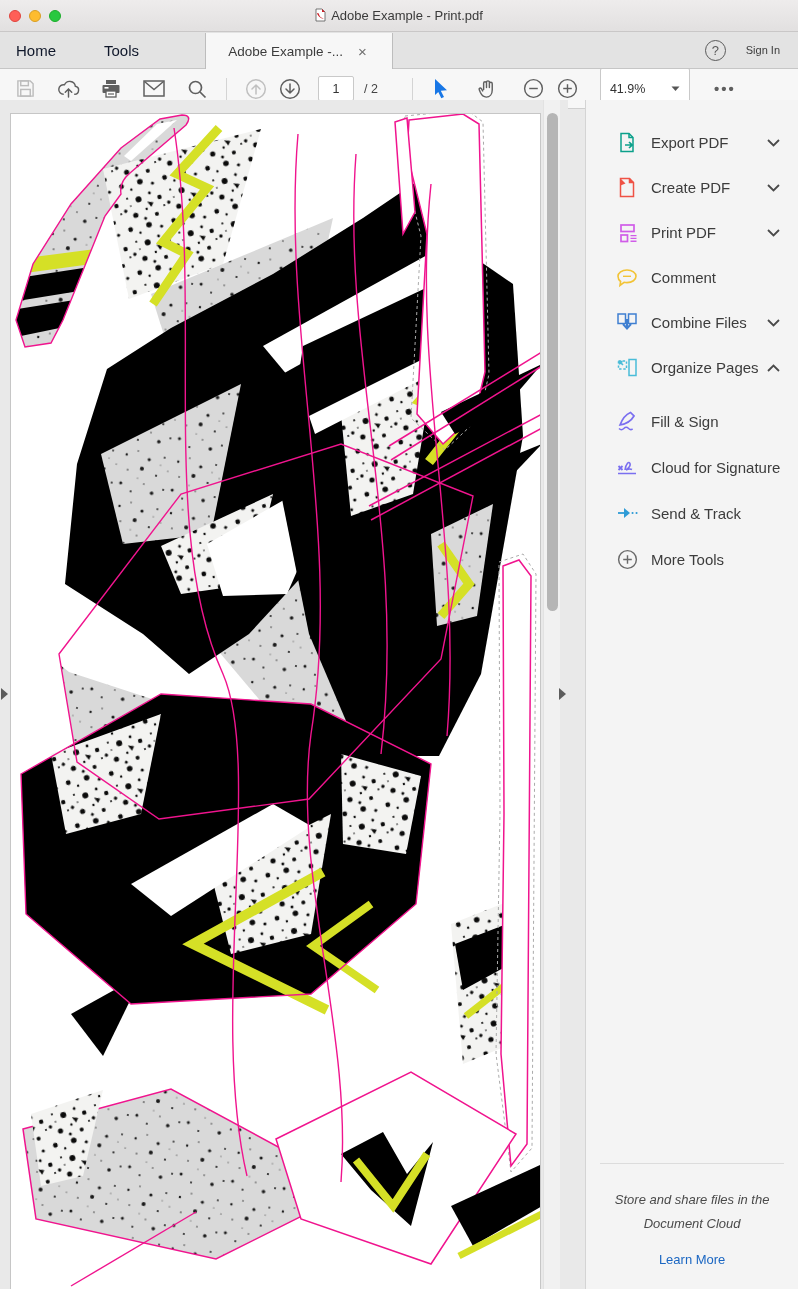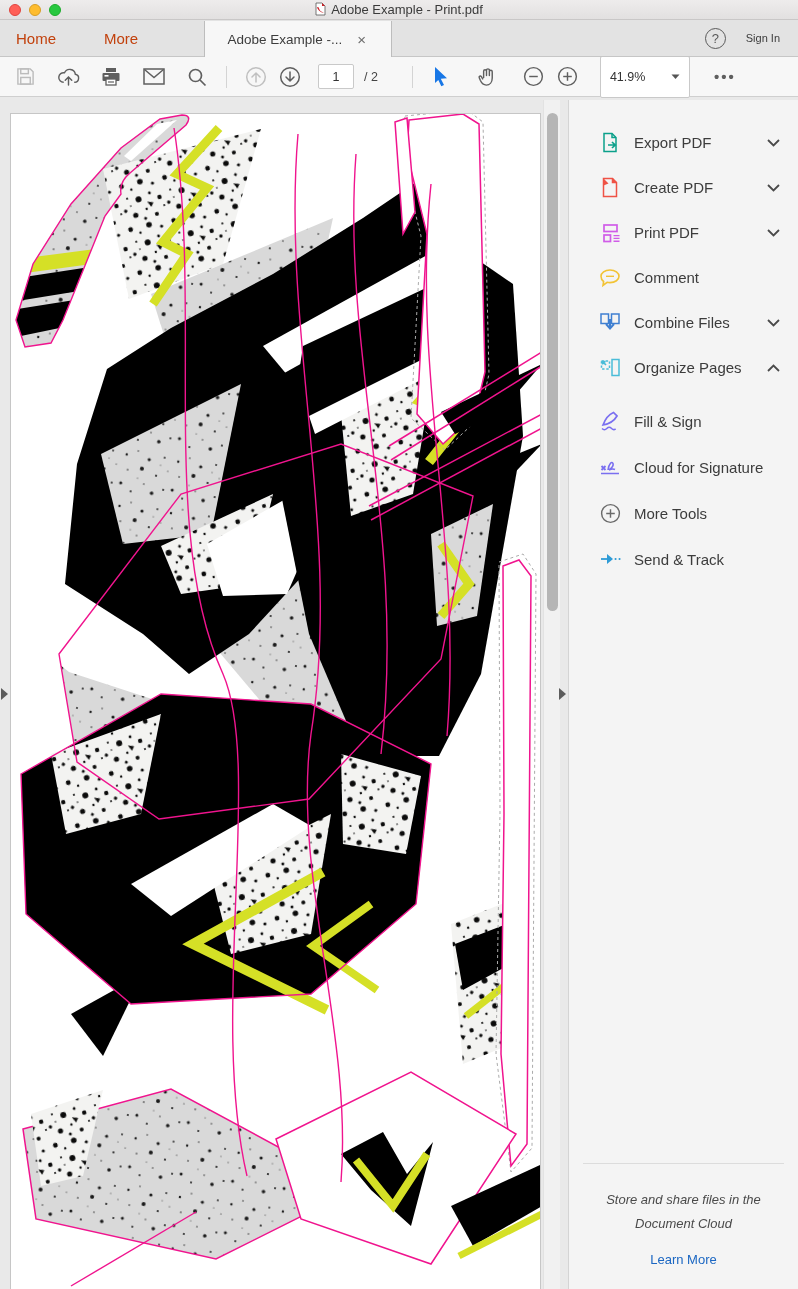--- a/index.html
+++ b/index.html
@@ -1,32 +1,32 @@
 <!DOCTYPE html>
 <html style="--accent: #1473e6; --link: #1a66c2; --pink: #f0148e; --yellow: #d5e026; --gray: #d9d9d9;"><head>
 <meta charset="utf-8">
 <style>
   * { margin:0; padding:0; box-sizing:border-box; }
   html,body { width:798px; height:1289px; overflow:hidden; }
   body { font-family:"Liberation Sans","DejaVu Sans",sans-serif; background:#e9e9e9; position:relative; }
 
   
-  .titlebar { height:20px; background:linear-gradient(#eeecec,#e2e0e0); border-bottom:1px solid #c9c7c7;
+  .titlebar { height:32px; background:linear-gradient(#eeecec,#e2e0e0); border-bottom:1px solid #c9c7c7;
     display:flex; align-items:center; position:relative; }
   .lights { display:flex; gap:8px; margin-left:9px; }
   .light { width:12px; height:12px; border-radius:50%; }
   .light.red { background:#ff5f57; border:1px solid #e0443e; }
   .light.yellow { background:#febc2e; border:1px solid #d89e24; }
   .light.green { background:#28c840; border:1px solid #1dad2b; }
   .win-title { position:absolute; left:0; right:0; text-align:center; font-size:13px; color:#3a3a3a;
     display:flex; align-items:center; justify-content:center; gap:5px; }
 
   
   .tabbar { height:37px; background:#e3e3e3; border-bottom:1px solid #c6c6c6; display:flex; align-items:stretch; position:relative; }
-  .menu-item { font-size:15px; color:#c2410c; display:flex; align-items:center; padding:0 24px; cursor:default; }
+  .menu-item { font-size:15px; color:#0f172a; display:flex; align-items:center; padding:0 24px; cursor:default; }
   .doc-tab { width:188px; margin-left:42px; background:#f7f7f7; border-left:1px solid #bdbdbd; border-right:1px solid #bdbdbd;
     display:flex; align-items:center; justify-content:center; gap:12px; font-size:13.5px; color:#3c3c3c; position:relative; top:1px; }
   .tab-close { color:#6e6e6e; font-size:15px; line-height:1; padding:2px 3px; }
   .tabbar-right { position:absolute; right:18px; top:0; bottom:0; display:flex; align-items:center; gap:20px; }
   .help-circle { width:21px; height:21px; border-radius:50%; border:1.6px solid #5a5a5a; color:#5a5a5a;
     font-size:13px; display:flex; align-items:center; justify-content:center; }
   .sign-in { font-size:11px; color:#3c3c3c; }
 
   
   .toolbar { height:40px; background:#f7f7f7; border-bottom:1px solid #cfcfcf; display:flex; align-items:center; }
@@ -34,21 +34,21 @@
   .tb-sep { width:1px; height:22px; background:#d4d4d4; flex:none; }
   .page-box { width:36px; height:25px; background:#fff; border:1px solid #c9c9c9; border-radius:2px;
     font-size:12.5px; color:#333; text-align:center; }
   .page-total { font-size:12.5px; color:#444; }
   .zoom-box { width:90px; height:42px; background:#fff; border:1px solid #c9c9c9; border-radius:2px;
     display:flex; align-items:center; justify-content:space-between; padding:0 9px; }
   .zoom-box span { font-size:12.5px; color:#333; }
   .dots { letter-spacing:2px; color:#5f5f5f; font-size:15px; font-weight:bold; }
 
   
-  .content { position:absolute; top:100px; left:0; right:0; bottom:0; display:flex; }
+  .content { position:absolute; top:100px; left:0; right:0; bottom:0; display:flex;gap:17px; }
   .doc-area { width:568px; position:relative; background:#e9e9e9; flex:none; }
   .pdf-page { position:absolute; left:10px; top:13px; width:531px; height:1177px; background:#fff;
     border:1px solid #c6c6c6; overflow:hidden; }
   .v-scroll { position:absolute; right:8px; top:0; bottom:0; width:17px; background:#f1f1f1;
     border-left:1px solid #e2e2e2; }
   .v-thumb { position:absolute; left:2.5px; width:11px; top:13px; height:498px; background:#b5b5b5; border-radius:6px; }
   .edge-handle { position:absolute; top:586px; width:10px; height:16px; display:flex; align-items:center; }
   .edge-handle svg { display:block; }
   .handle-left { left:0; }
   .handle-right { right:0; }
@@ -92,21 +92,21 @@
       <path d="M1,0 h6 l3,3 v9 h-9 z" fill="#fff" stroke="#555" stroke-width="0.8"></path>
       <path d="M7,0 l3,3 h-3 z" fill="#cc2229"></path>
       <path d="M2.2,5 c2,3.5 4.6,5 6.6,4.2 c-2.8,.2 -4.2,-1.8 -5,-4.4 c-.4,-1.4 -1.9,-1 -1.6,.2 z" fill="#cc2229"></path>
     </svg>
     <span>Adobe Example - Print.pdf</span>
   </div>
 </div>
 
 <div class="tabbar">
   <div class="menu-item" style="padding-left:16px;">Home</div>
-  <div class="menu-item">More</div>
+  <div class="menu-item">Tools</div>
   <div class="doc-tab">
     <span>Adobe Example -...</span>
     <span class="tab-close">×</span>
   </div>
   <div class="tabbar-right">
     <div class="help-circle">?</div>
     <div class="sign-in">Sign In</div>
   </div>
 </div>
 
@@ -448,36 +448,36 @@
             <svg width="23" height="20" viewBox="0 0 23 20" fill="none" stroke="#7a6ff0" stroke-width="1.6">
               <path d="M2.5,9 l4,4 m0,-4 l-4,4" stroke-width="1.8"></path>
               <path d="M9,13 c1,-7 4,-9 5,-6.5 c.8,2 -2,5 -4,6.5 c2,-1 4,-1.5 6,-.5"></path>
               <line x1="2" y1="16.5" x2="20" y2="16.5" stroke-width="1.5"></line>
             </svg>
           </span>
           <span class="tool-label">Cloud for Signature</span>
         </div>
         <div class="tool-item">
           <span class="tool-icon">
-            <svg width="21" height="21" viewBox="0 0 22 22" fill="none" stroke="#6a6a6a" stroke-width="1.5">
-              <circle cx="11" cy="11" r="9.3"></circle>
-              <path d="M11,6.5 v9 M6.5,11 h9"></path>
-            </svg>
-          </span>
-          <span class="tool-label">More Tools</span>
-        </div>
-        <div class="tool-item">
-          <span class="tool-icon">
             <svg width="23" height="16" viewBox="0 0 23 16" fill="none" stroke="#2e9bd6" stroke-width="1.8">
               <path d="M2,8 h10"></path>
               <path d="M8,3 L14,8 L8,13 Z" fill="#2e9bd6" stroke="none"></path>
               <path d="M16.5,8 h1.6 M20.5,8 h1.6" stroke-width="2" stroke-linecap="round" stroke-dasharray="0.1,3"></path>
             </svg>
           </span>
           <span class="tool-label">Send &amp; Track</span>
+        </div>
+        <div class="tool-item">
+          <span class="tool-icon">
+            <svg width="21" height="21" viewBox="0 0 22 22" fill="none" stroke="#6a6a6a" stroke-width="1.5">
+              <circle cx="11" cy="11" r="9.3"></circle>
+              <path d="M11,6.5 v9 M6.5,11 h9"></path>
+            </svg>
+          </span>
+          <span class="tool-label">More Tools</span>
         </div>
       </div>
 
     <div class="sb-footer">
       <div class="sb-divider"></div>
       <div class="sb-footer-text">
         <div>Store and share files in the</div>
         <div>Document Cloud</div>
       </div>
       <a class="sb-link" href="#">Learn More</a>

